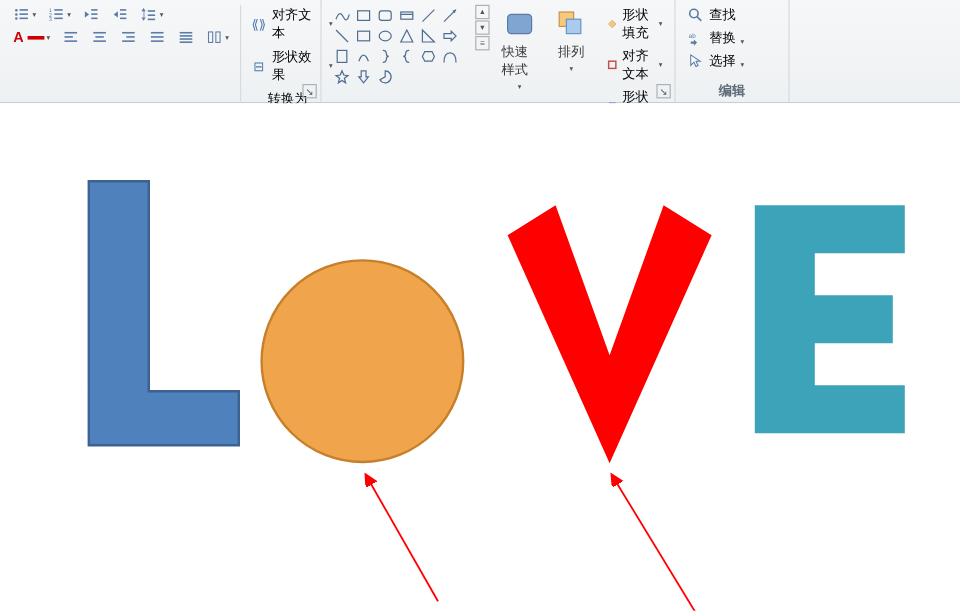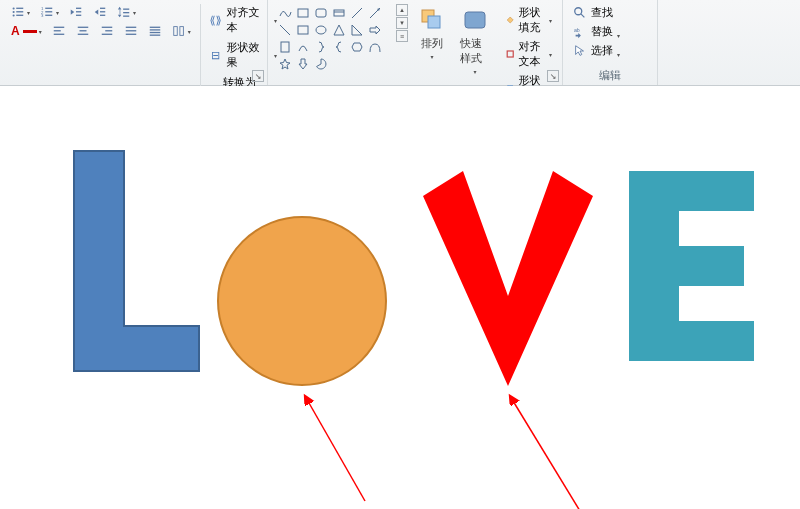--- a/index.html
+++ b/index.html
@@ -24,20 +24,21 @@
       display: flex;
       flex-direction: column;
       justify-content: space-between;
       position: relative;
     }
     .group-label {
       text-align: center;
       color: #5b6a77;
       font-size: 11px;
       padding-top: 2px;
+      font-weight: bold;
     }
     .group-body { flex: 1; display: flex; gap: 6px; }
     .dialog-launcher {
       position: absolute;
       right: 3px;
       bottom: 3px;
       width: 12px;
       height: 12px;
       border: 1px solid #aab2b8;
       display: flex;
@@ -374,31 +375,31 @@
             </div>
         </div>
         <div class="gallery-spinner">
           <div class="spin">▴</div>
           <div class="spin">▾</div>
           <div class="spin">≡</div>
         </div>
       </div>
       <div class="big-btn">
         <svg class="big-icon" viewBox="0 0 28 28">
+            <rect x="4" y="6" width="20" height="16" rx="3" fill="#7fa6d0" stroke="#5b7aa5"></rect>
+          </svg>
+        <span>快速样式</span>
+          <span class="dd">▾</span>
+      </div>
+      <div class="big-btn">
+        <svg class="big-icon" viewBox="0 0 28 28">
             <rect x="4" y="4" width="12" height="12" fill="#f8c97a" stroke="#c9924a"></rect>
             <rect x="10" y="10" width="12" height="12" fill="#a8cbee" stroke="#6594c8"></rect>
           </svg>
         <span>排列</span>
-          <span class="dd">▾</span>
-      </div>
-      <div class="big-btn">
-        <svg class="big-icon" viewBox="0 0 28 28">
-            <rect x="4" y="6" width="20" height="16" rx="3" fill="#7fa6d0" stroke="#5b7aa5"></rect>
-          </svg>
-        <span>快速样式</span>
           <span class="dd">▾</span>
       </div>
       <div class="shape-tools">
         <div class="stool">
           <svg class="swatch" viewBox="0 0 14 14">
               <path d="M7 2 L12 7 L7 12 L2 7 Z" fill="#f8c97a" stroke="#c9924a"></path>
             </svg>
           <span>形状填充</span>
             <span class="dd">▾</span>
         </div>

